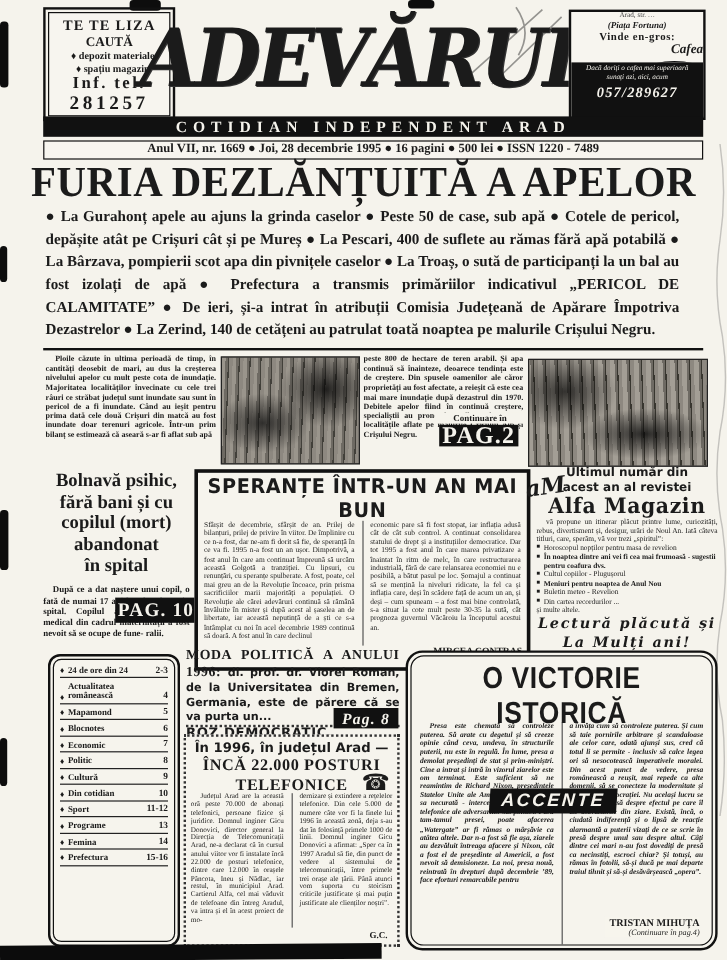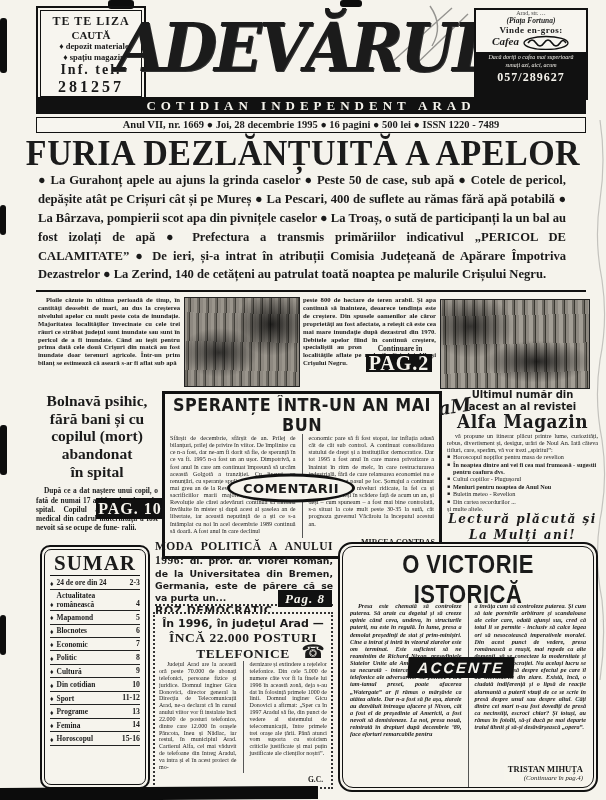--- a/index.html
+++ b/index.html
@@ -21,24 +21,24 @@
   #ad-left .it{font-size:8.5px;text-align:center;padding-left:6px;line-height:1.25;}
   #ad-left .tl{font-size:14px;letter-spacing:2px;}
   #ad-left .ph{font-size:16px;letter-spacing:3px;}
   #masthead-title{left:138px;top:2px;width:334px;height:92px;display:flex;align-items:center;justify-content:center;
     font-family:"DejaVu Serif",serif;font-weight:bold;font-style:italic;font-size:63px;letter-spacing:-3px;
     transform:scaleY(1.06);text-shadow:1px 1px 0 #333;}
   #ad-right{left:474px;top:8px;width:110px;height:88px;border:2px solid #111;background:#f7f5ef;overflow:hidden;}
   #ad-right .addr{font-size:6px;color:#444;}
   #ad-right .place{font-size:7.5px;}
   #ad-right .sell{font-size:9px;letter-spacing:0.5px;}
-  #ad-right .brandrow{display:flex;align-items:flex-start;justify-content:center;gap:3px;height:17px;}
+  #ad-right .brandrow{display:flex;align-items:flex-end;justify-content:center;gap:3px;height:17px;flex-direction:column;}
   #ad-right .brand{font-size:11px;font-weight:bold;font-style:italic;}
   #ad-right .promo{font-size:6px;line-height:1.25;padding:2px 2px 1px;}
-  #ad-right .phone{font-size:12px;letter-spacing:1px;padding-bottom:16px;}
+  #ad-right .phone{font-size:12px;letter-spacing:1px;padding-bottom:16px;font-style:italic;}
   #banner{left:36px;top:97px;width:550px;height:17px;line-height:17px;font-size:13px;letter-spacing:5px;}
   #dateline{left:36px;top:117px;width:548px;height:14px;line-height:14px;border:1px solid #111;font-size:10.5px;background:#f7f5ef;}
   
   #headline{left:14px;top:134px;width:578px;font-size:34px;letter-spacing:0.5px;transform:scaleY(1.05);}
   #deck{left:38px;top:171px;width:528px;font-size:12.6px;line-height:1.5;}
   #rule-1{left:36px;top:290px;width:550px;height:2px;background:#111;}
   .bodytxt{font-size:6.7px;line-height:1.18;text-align:justify;}
   #flood-col1{left:38px;top:296px;width:142px;height:94px;overflow:hidden;}
   #flood-col2{left:303px;top:296px;width:133px;height:94px;overflow:hidden;}
   .photo{border:1px solid #222;
@@ -183,21 +183,20 @@
     <div class="bd just serif b indent">După ce a dat naștere unui copil, o fată de numai 17 ani l-a abandonat în spital. Copilul a murit. Corpul medical din cadrul maternității a fost nevoit  să  se ocupe de fune- ralii.</div>
   </div>
   <div id="hospital-badge" class="abs inv ctr serif b">PAG. 10</div>
 
   <div id="sperante" class="abs">
     <div class="ttl ctr b">SPERANȚE ÎNTR-UN AN MAI BUN</div>
     <div class="cols">
       <div class="col c1">Sfârșit de decembrie, sfârșit de an. Prilej de bilanțuri, prilej de privire în viitor. De împlinire cu ce n-a fost, dar ne-am fi dorit să fie, de speranță în ce va fi. 1995 n-a fost un an ușor. Dimpotrivă, a fost anul în care am continuat împreună să urcăm această Golgotă a tranziției. Cu lipsuri, cu renunțări, cu speranțe spulberate. A fost, poate, cel mai greu an de la Revoluție încoace, prin prisma sacrificiilor marii majorități a populației. O Revoluție ale cărei adevăruri continuă să rămână învăluite în mister și după acest al șaselea an de libertate, iar această neputință de a ști ce s-a întâmplat cu noi în acel decembrie 1989 continuă să doară. A fost anul în care declinul</div>
       <div class="col c2">economic pare să fi fost stopat, iar inflația adusă cât de cât sub control. A continuat consolidarea statului de drept și a instituțiilor democratice. Dar tot 1995 a fost anul în care marea privatizare a înaintat în ritm de melc, în care restructurarea industrială, fără de care relansarea economiei nu e posibilă, a bătut pasul pe loc. Șomajul a continuat să se mențină la niveluri ridicate, la fel ca și inflația care, deși în scădere față de acum un an, și deși – cum spuneam – a fost mai bine controlată, s-a situat la cote mult peste 30-35 la sută, cât prognoza guvernul Văcăroiu la începutul acestui an.</div>
     </div>
-    <div id="comentarii-badge" class="abs">COMENTARII</div>
     <div id="sperante-author" class="abs">
       <div class="a serif b">MIRCEA CONTRAȘ</div>
       <div class="c serif">(Continuare în pag.4)</div>
     </div>
   </div>
 
   <div id="alfa-monogram" class="abs">aM</div>
   <div id="alfa" class="abs">
     <div class="kick ctr b preline">Ultimul număr din
 acest an al revistei</div>
@@ -227,21 +226,20 @@
         <span class="mk">■</span>
         <span>Din cartea recordurilor ...</span>
       </div>
     <div class="outro">și multe altele.</div>
     <div class="closing ctr">Lectură plăcută și</div>
     <div class="closing ctr">La Mulți ani!</div>
   </div>
 
   <div id="sumar-outer" class="abs">
     <div id="sumar-inner">
-      <div id="sumar-title" class="ctr serif b">SUMAR</div>
       <div class="sumar-row">
           <span class="mk">♦</span>
           <span class="lb">24 de ore din 24</span>
           <span class="pg">2-3</span>
         </div>
       <div class="sumar-row">
           <span class="mk">♦</span>
           <span class="lb">Actualitatea românească</span>
           <span class="pg">4</span>
         </div>
@@ -285,21 +283,21 @@
           <span class="lb">Programe</span>
           <span class="pg">13</span>
         </div>
       <div class="sumar-row">
           <span class="mk">♦</span>
           <span class="lb">Femina</span>
           <span class="pg">14</span>
         </div>
       <div class="sumar-row">
           <span class="mk">♦</span>
-          <span class="lb">Horoscopul</span>
+          <span class="lb">Prefectura</span>
           <span class="pg">15-16</span>
         </div>
     </div>
   </div>
 
   <div id="moda" class="abs">
     <div class="para">
       <span class="kick b">MODA POLITICĂ A ANULUI 1996:</span><span class="bd b"> dl. prof. dr. Viorel Roman, de la Universitatea din Bremen, Germania, este de părere că se va purta un...</span>
     </div>
     <div class="hl b">ROZ DEMOCRATIC.</div>

